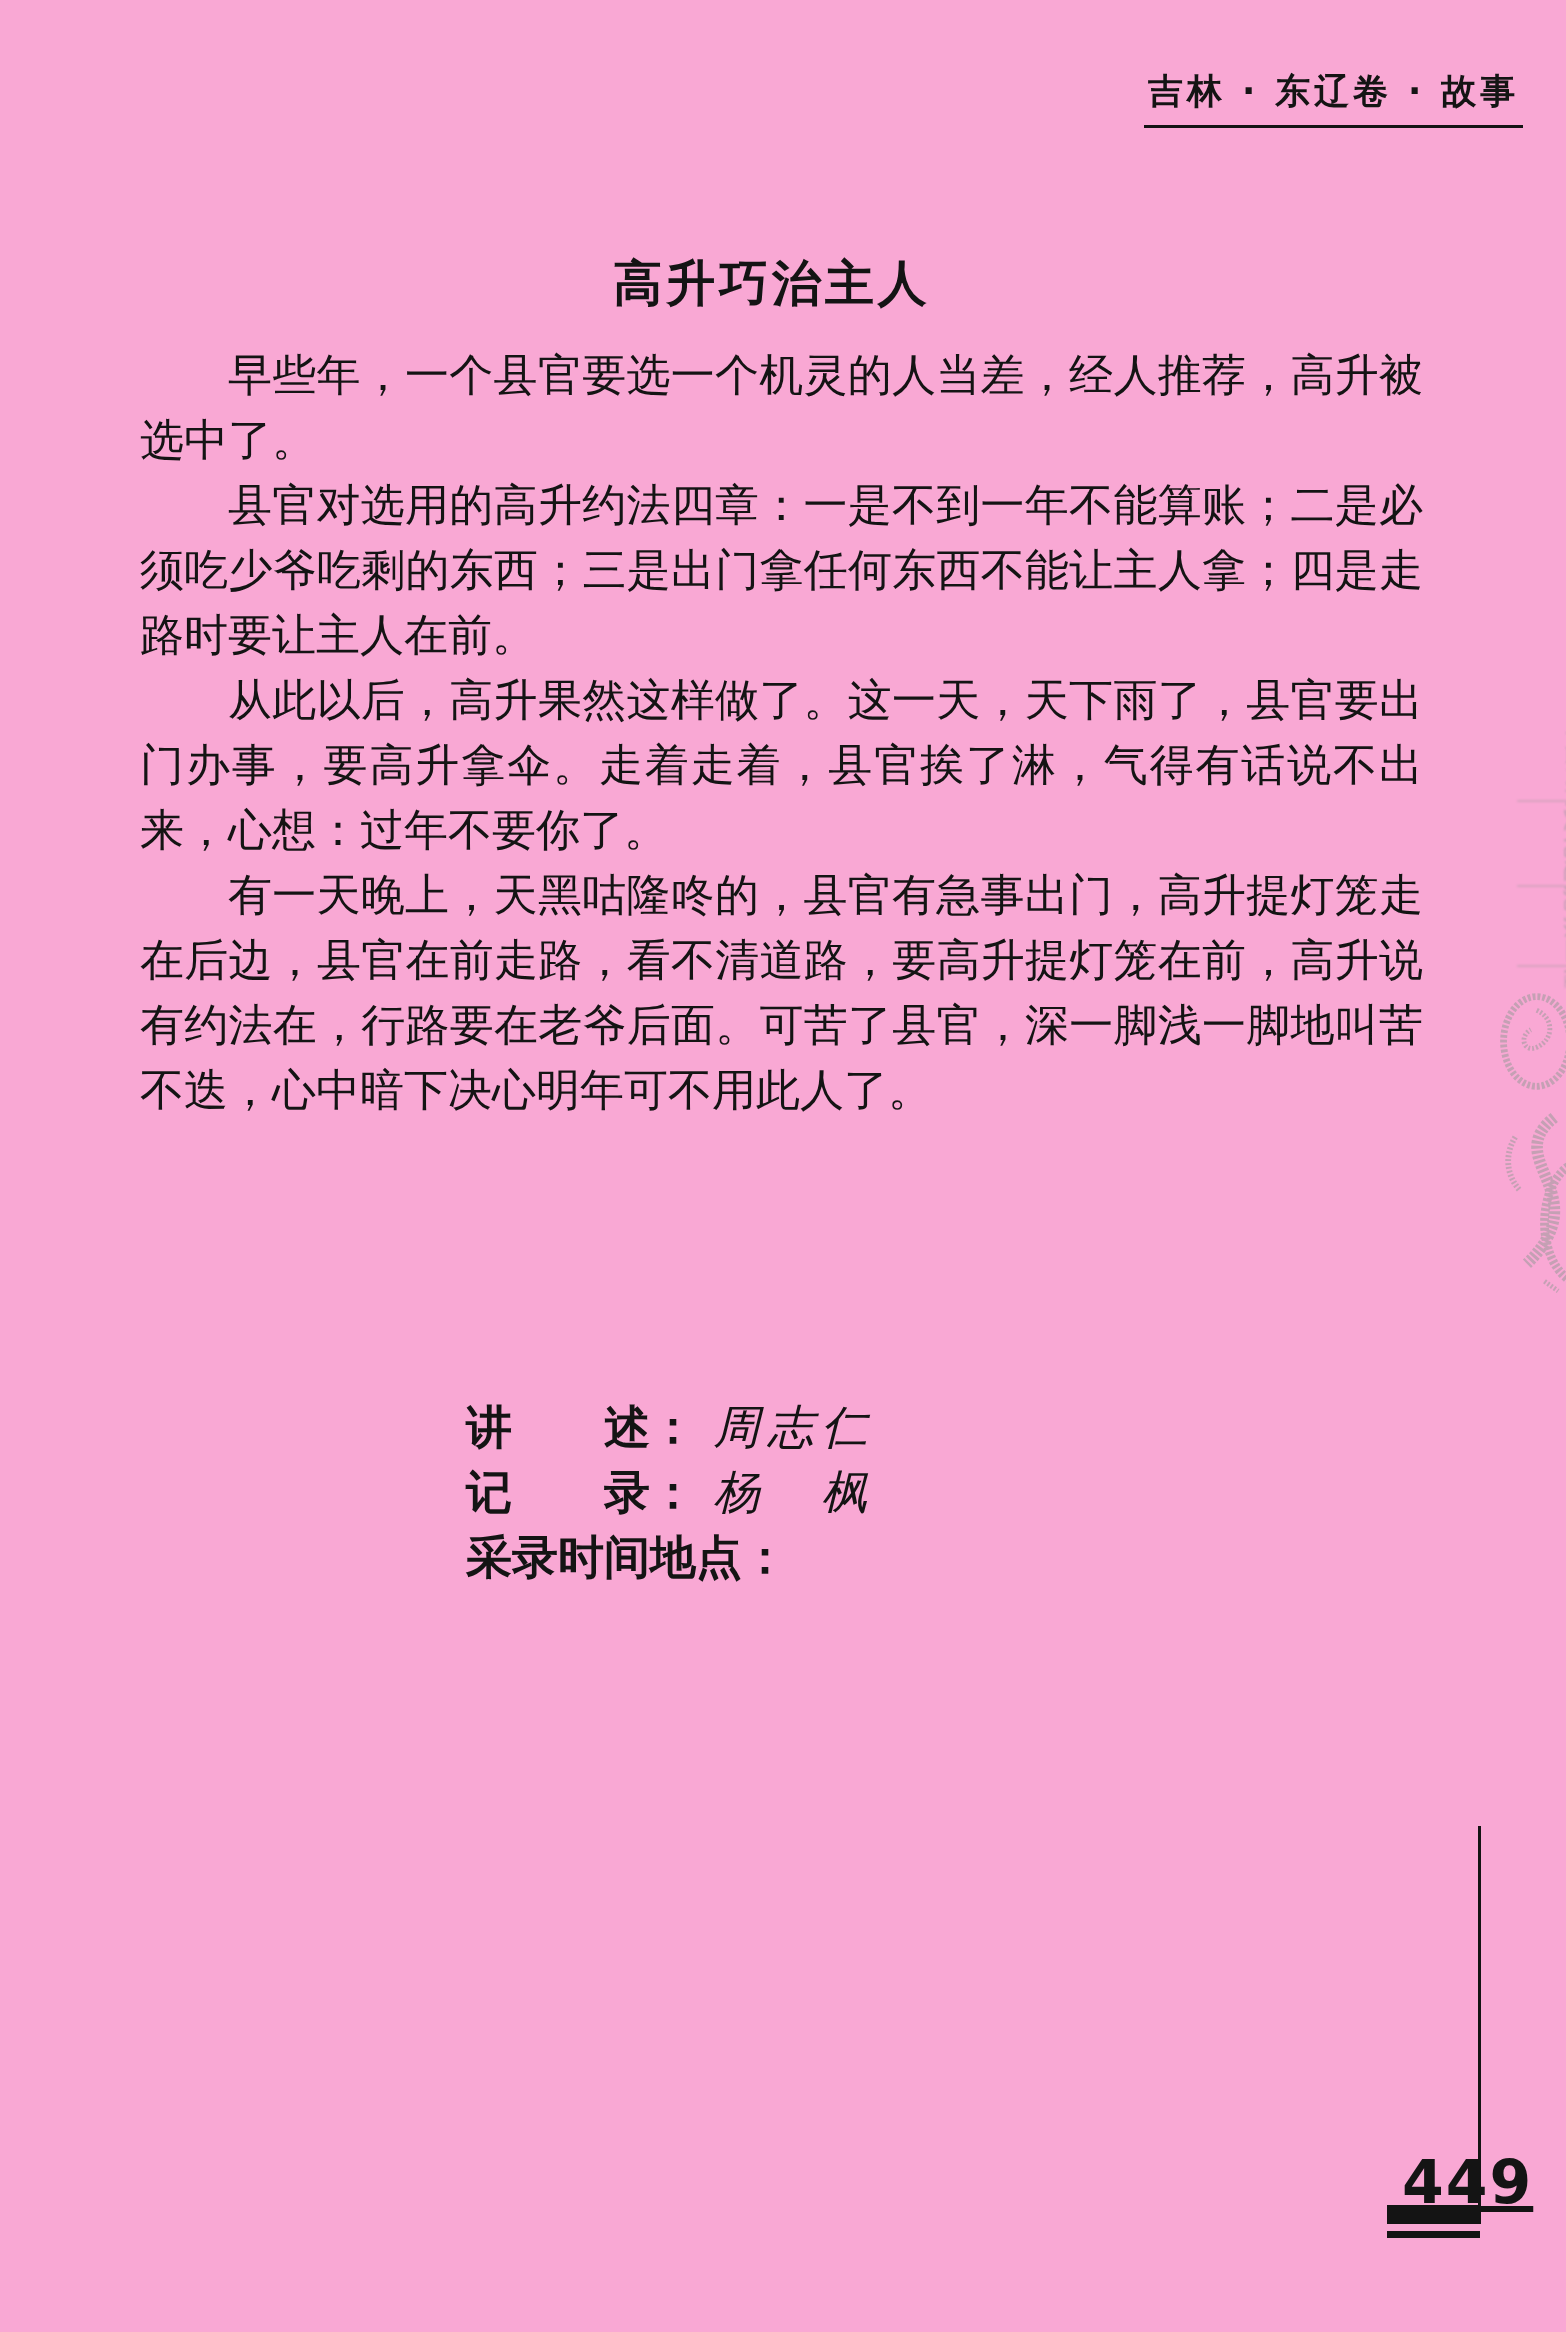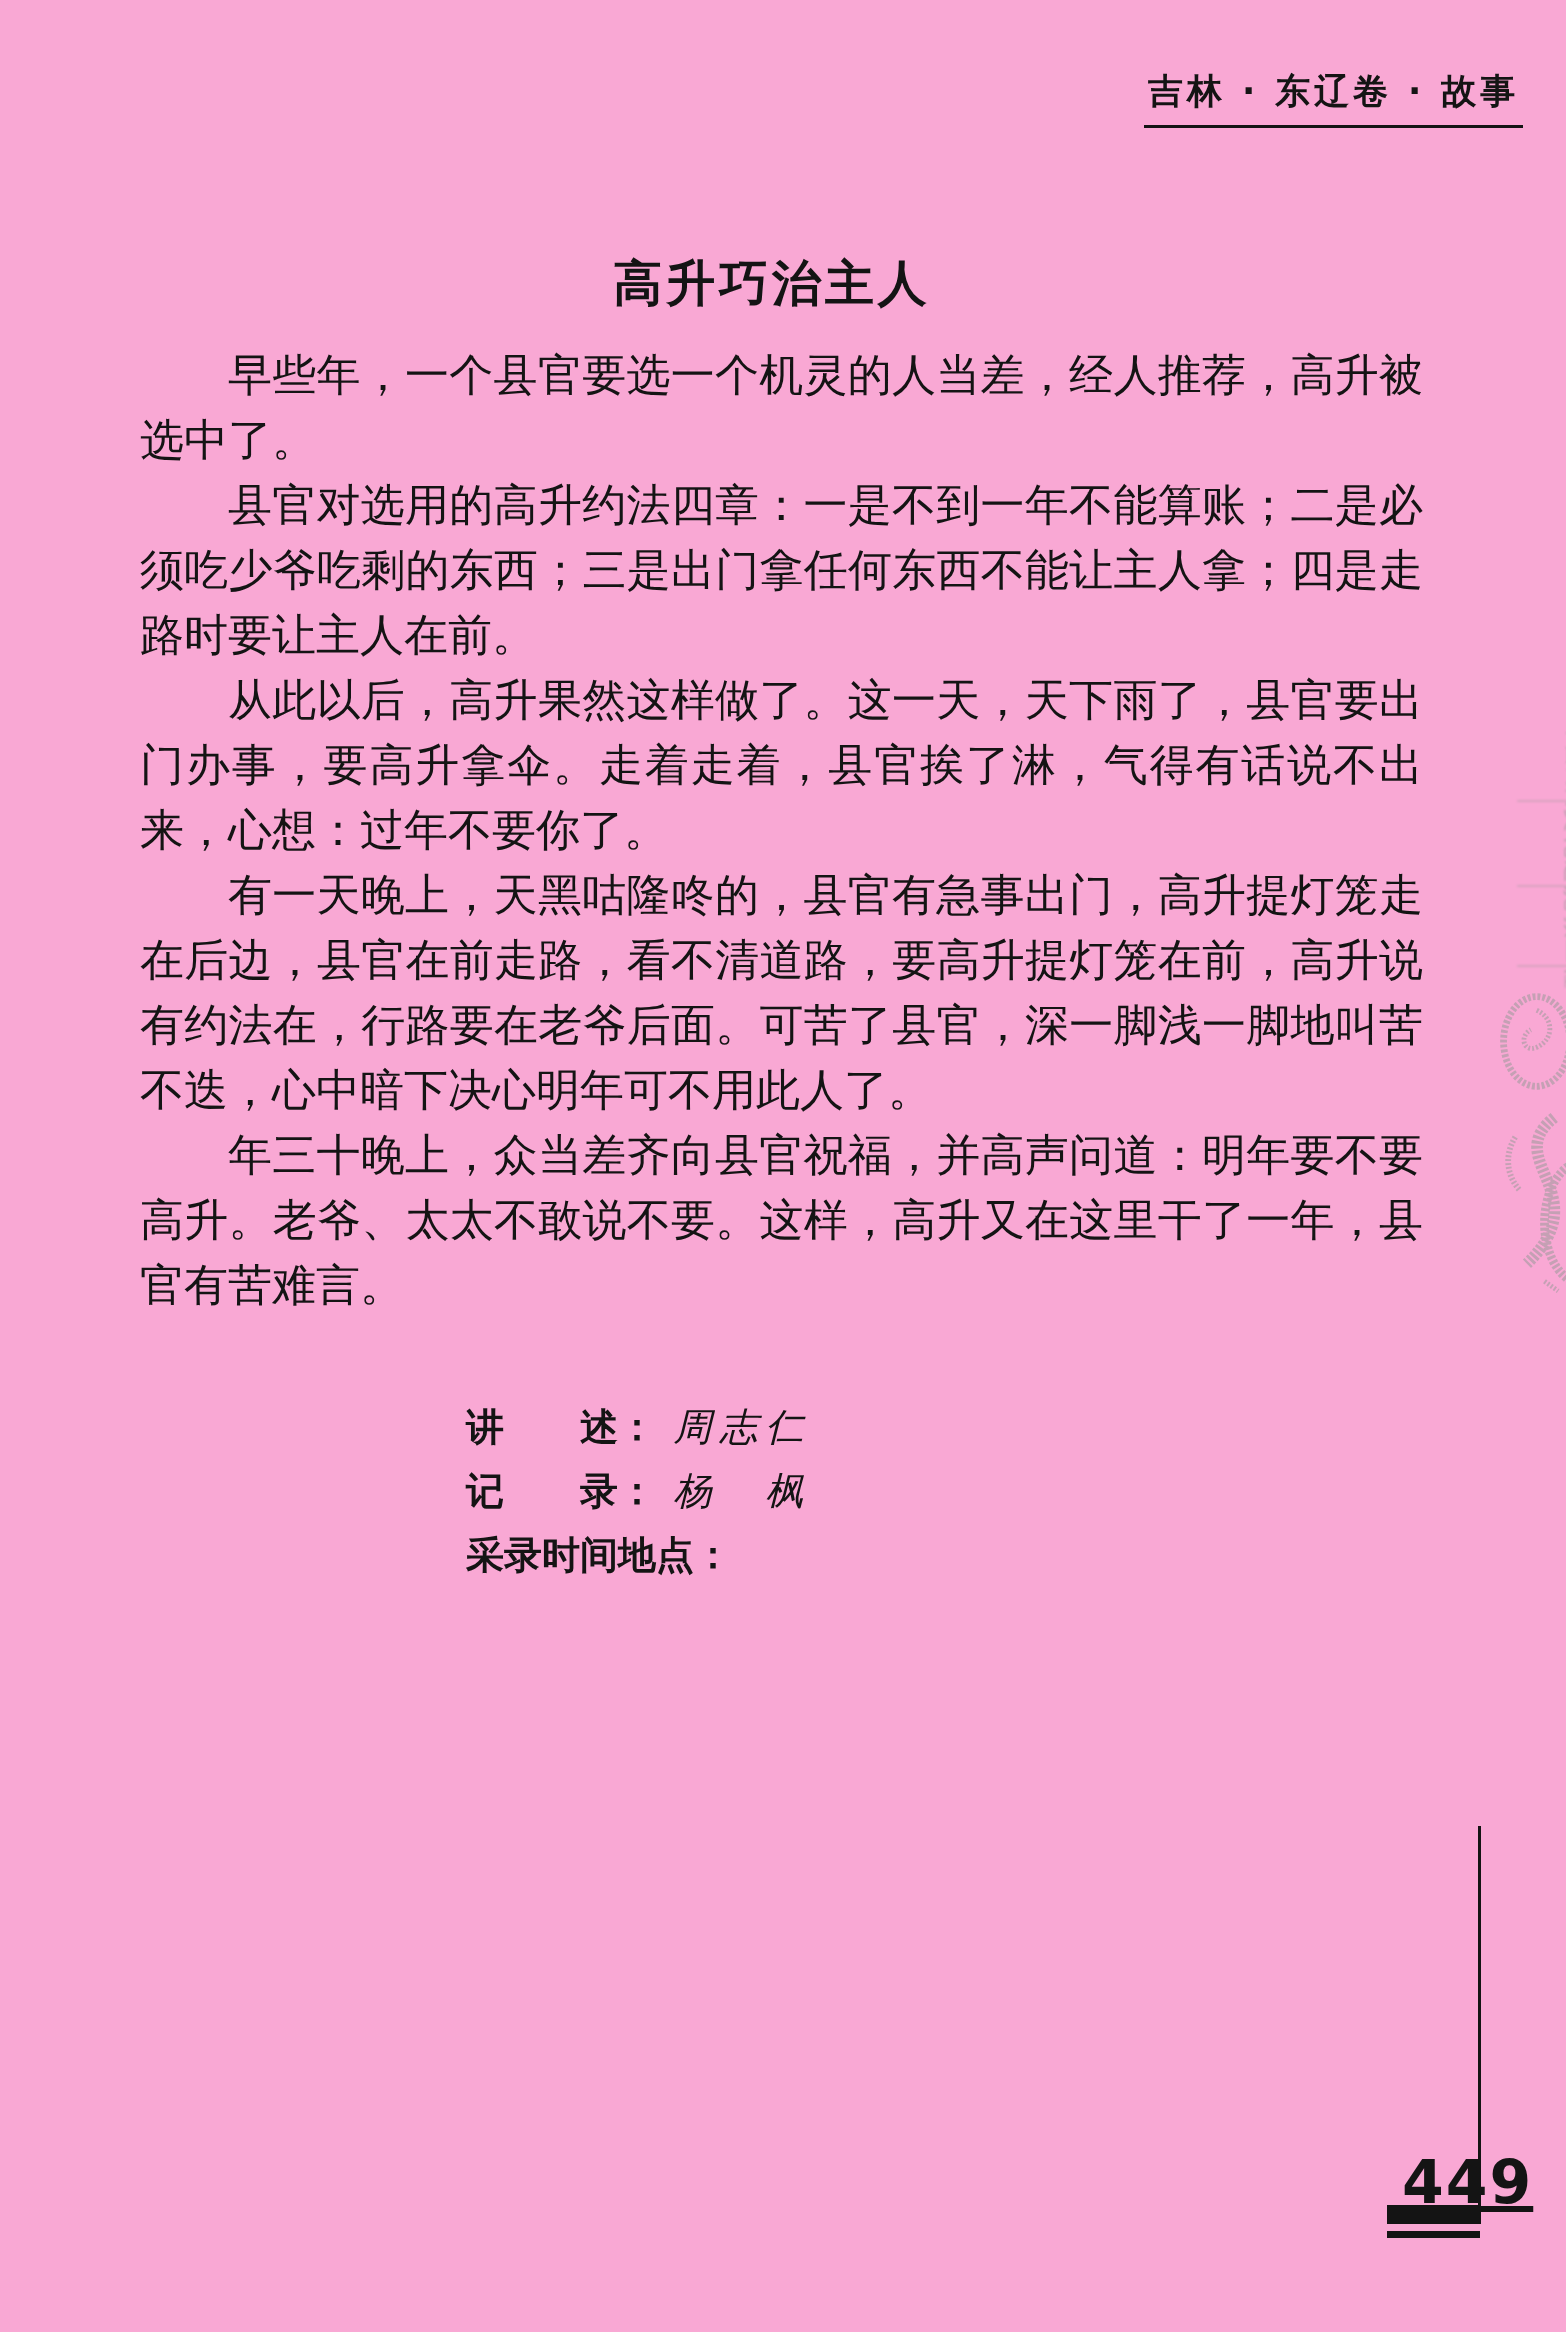--- a/index.html
+++ b/index.html
@@ -52,21 +52,21 @@
     text-align: justify;
     text-justify: inter-ideograph;
   }
   .story-body p { margin: 0; text-indent: 2em; }
 
   
   .attribution {
     position: absolute;
     left: 466px;
     top: 1395px;
-    font-size: 38px;
+    font-size: 46px;
     line-height: 64px;
   }
   .attr-row { display: flex; align-items: baseline; white-space: nowrap; }
   .attr-label {
     font-family: "DejaVu Sans", "Liberation Sans", sans-serif;
     font-weight: 700;
   }
   .attr-value {
     margin-left: 17.6px;
     font-style: italic;
@@ -146,21 +146,20 @@
 
   <div class="running-head">吉林 · 东辽卷 · 故事</div>
 
   <h1 class="story-title">高升巧治主人</h1>
 
   <div class="story-body">
     <p>早些年，一个县官要选一个机灵的人当差，经人推荐，高升被选中了。</p>
     <p>县官对选用的高升约法四章：一是不到一年不能算账；二是必须吃少爷吃剩的东西；三是出门拿任何东西不能让主人拿；四是走路时要让主人在前。</p>
     <p>从此以后，高升果然这样做了。这一天，天下雨了，县官要出门办事，要高升拿伞。走着走着，县官挨了淋，气得有话说不出来，心想：过年不要你了。</p>
     <p>有一天晚上，天黑咕隆咚的，县官有急事出门，高升提灯笼走在后边，县官在前走路，看不清道路，要高升提灯笼在前，高升说有约法在，行路要在老爷后面。可苦了县官，深一脚浅一脚地叫苦不迭，心中暗下决心明年可不用此人了。</p>
-    <p>年三十晚上，众当差齐向县官祝福，并高声问道：明年要不要高升。老爷、太太不敢说不要。这样，高升又在这里干了一年，县官有苦难言。</p>
   </div>
 
   <div class="attribution">
     <div class="attr-row">
       <span class="attr-label">讲　　述：</span>
       <span class="attr-value">周志仁</span>
     </div>
     <div class="attr-row">
       <span class="attr-label">记　　录：</span>
       <span class="attr-value">杨　枫</span>

